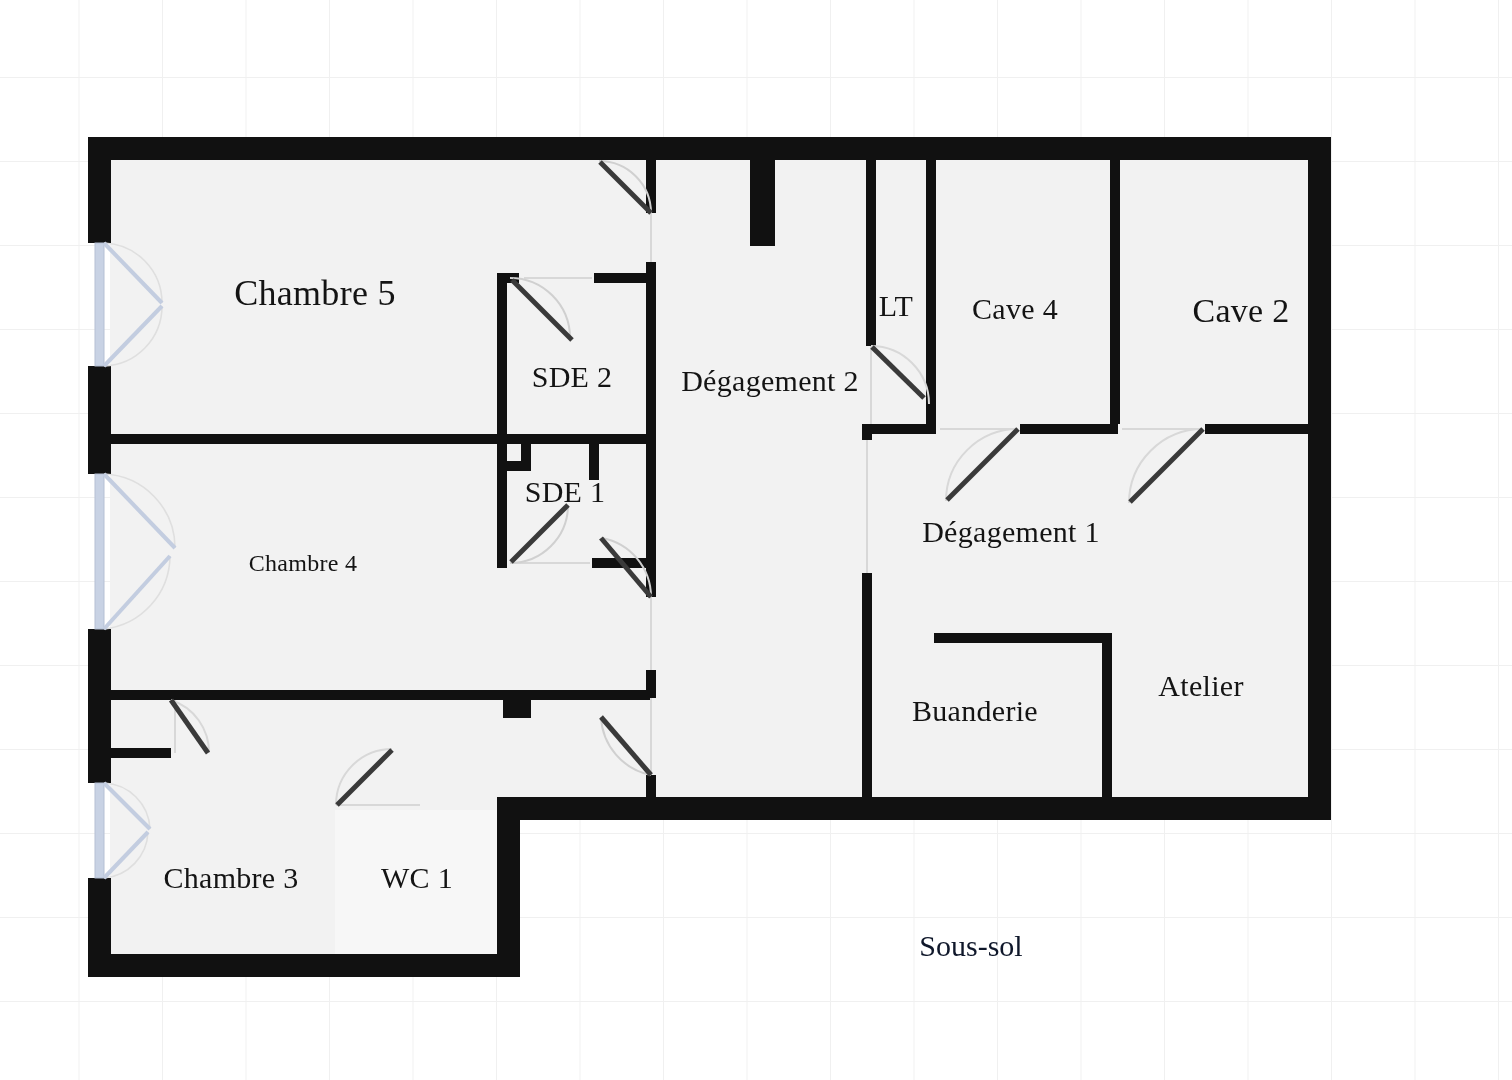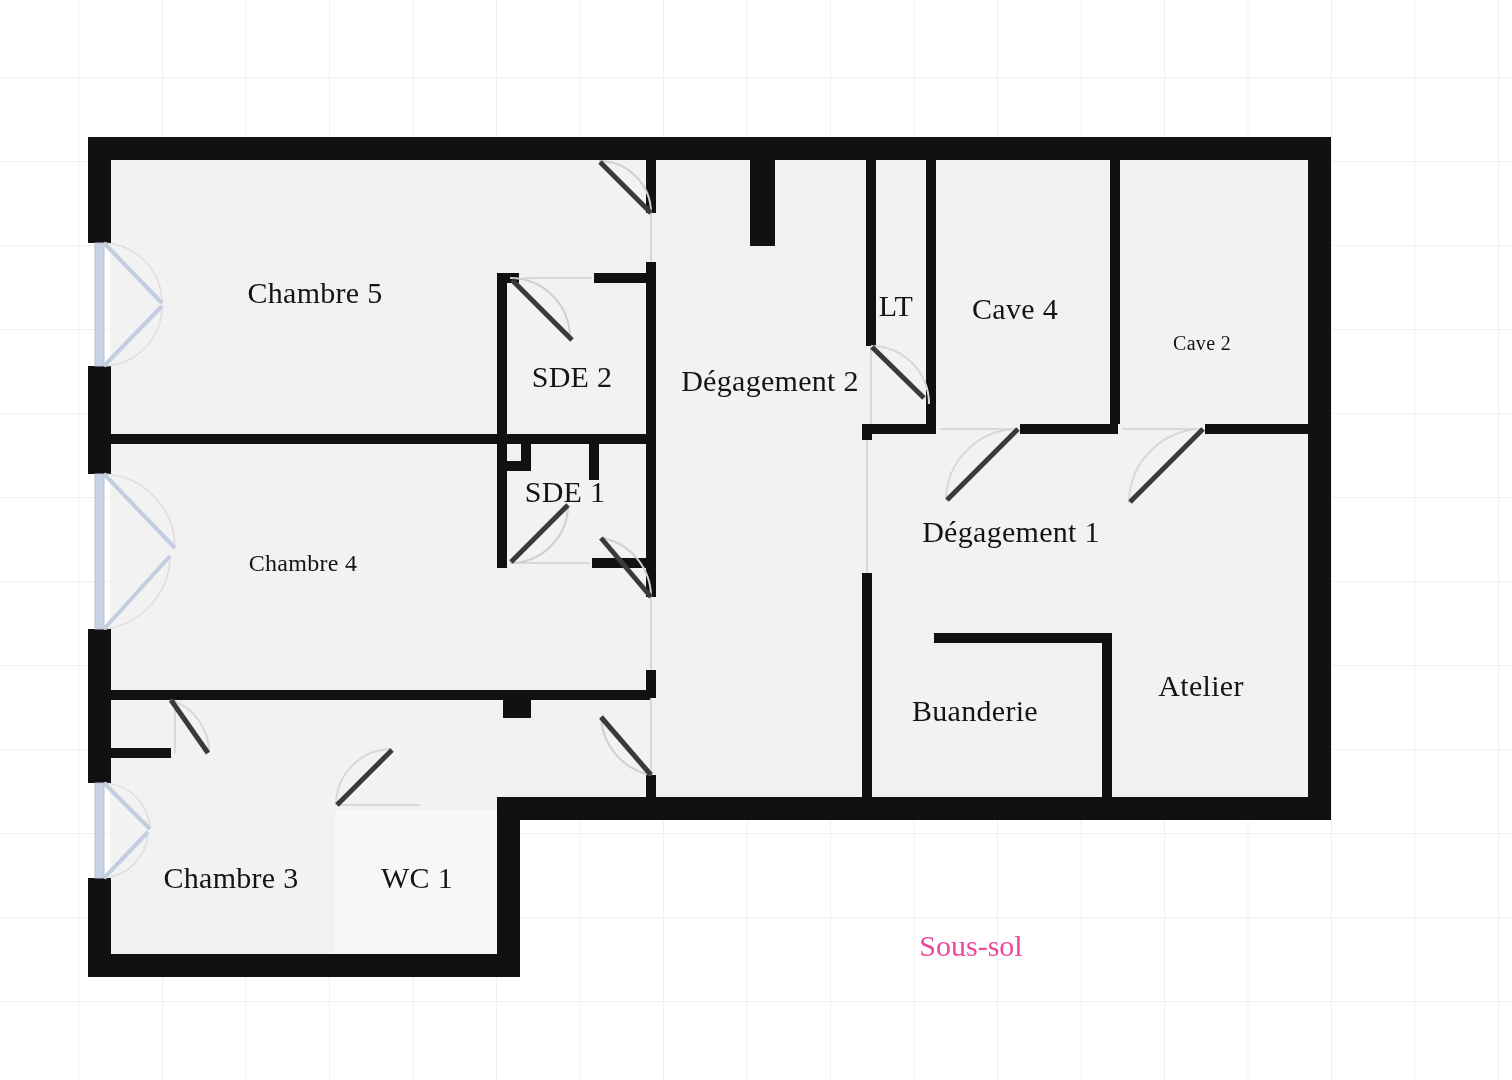--- a/index.html
+++ b/index.html
@@ -32,21 +32,21 @@
   }
   .room-label {
     position: absolute;
     color: #141414;
     white-space: nowrap;
     transform: translate(-50%, -50%);
     letter-spacing: 0.3px;
   }
   .sheet-label {
     position: absolute;
-    color: #ec4899;
+    color: #0f172a;
     white-space: nowrap;
     transform: translate(-50%, -50%);
   }
 </style>
 </head>
 <body>
 
 <div id="canvas">
 
   <div id="grid"></div>
@@ -192,27 +192,27 @@
 
       <path d="M 1018,429 A 72,72 0 0 0 946,501" fill="none" stroke="#d8d8d8" stroke-width="2"></path>
       <line x1="1018" y1="429" x2="947" y2="500" stroke="#3a3a3a" stroke-width="5"></line>
 
       <path d="M 1203,429 A 74,74 0 0 0 1129,503" fill="none" stroke="#d8d8d8" stroke-width="2"></path>
       <line x1="1203" y1="429" x2="1130" y2="502" stroke="#3a3a3a" stroke-width="5"></line>
     </g>
 
   </svg>
 
-  <div class="room-label" style="left:315px; top:293px; font-size:30px;text-align:right;">Chambre 5</div>
+  <div class="room-label" style="left:315px; top:293px; font-size:36px;text-align:right;">Chambre 5</div>
   <div class="room-label" style="left:572px; top:377px; font-size:30px;">SDE 2</div>
   <div class="room-label" style="left:565px; top:492px; font-size:30px;">SDE 1</div>
   <div class="room-label" style="left:770px; top:381px; font-size:30px;text-align:center;">Dégagement 2</div>
   <div class="room-label" style="left:896px; top:306px; font-size:30px;">LT</div>
   <div class="room-label" style="left:1015px; top:309px; font-size:30px;">Cave 4</div>
-  <div class="room-label" style="left:1202px; top:311px; font-size:20px;margin-top:32px;">Cave 2</div>
+  <div class="room-label" style="left:1241px; top:311px; font-size:34px;">Cave 2</div>
   <div class="room-label" style="left:1011px; top:532px; font-size:30px;">Dégagement 1</div>
   <div class="room-label" style="left:303px; top:563px; font-size:24px;">Chambre 4</div>
   <div class="room-label" style="left:975px; top:711px; font-size:30px;">Buanderie</div>
   <div class="room-label" style="left:1201px; top:686px; font-size:30px;">Atelier</div>
   <div class="room-label" style="left:231px; top:878px; font-size:30px;">Chambre 3</div>
   <div class="room-label" style="left:417px; top:878px; font-size:30px;">WC 1</div>
 
   <div class="sheet-label" style="left:971px; top:946px; font-size:30px;">Sous-sol</div>
 
 </div>

